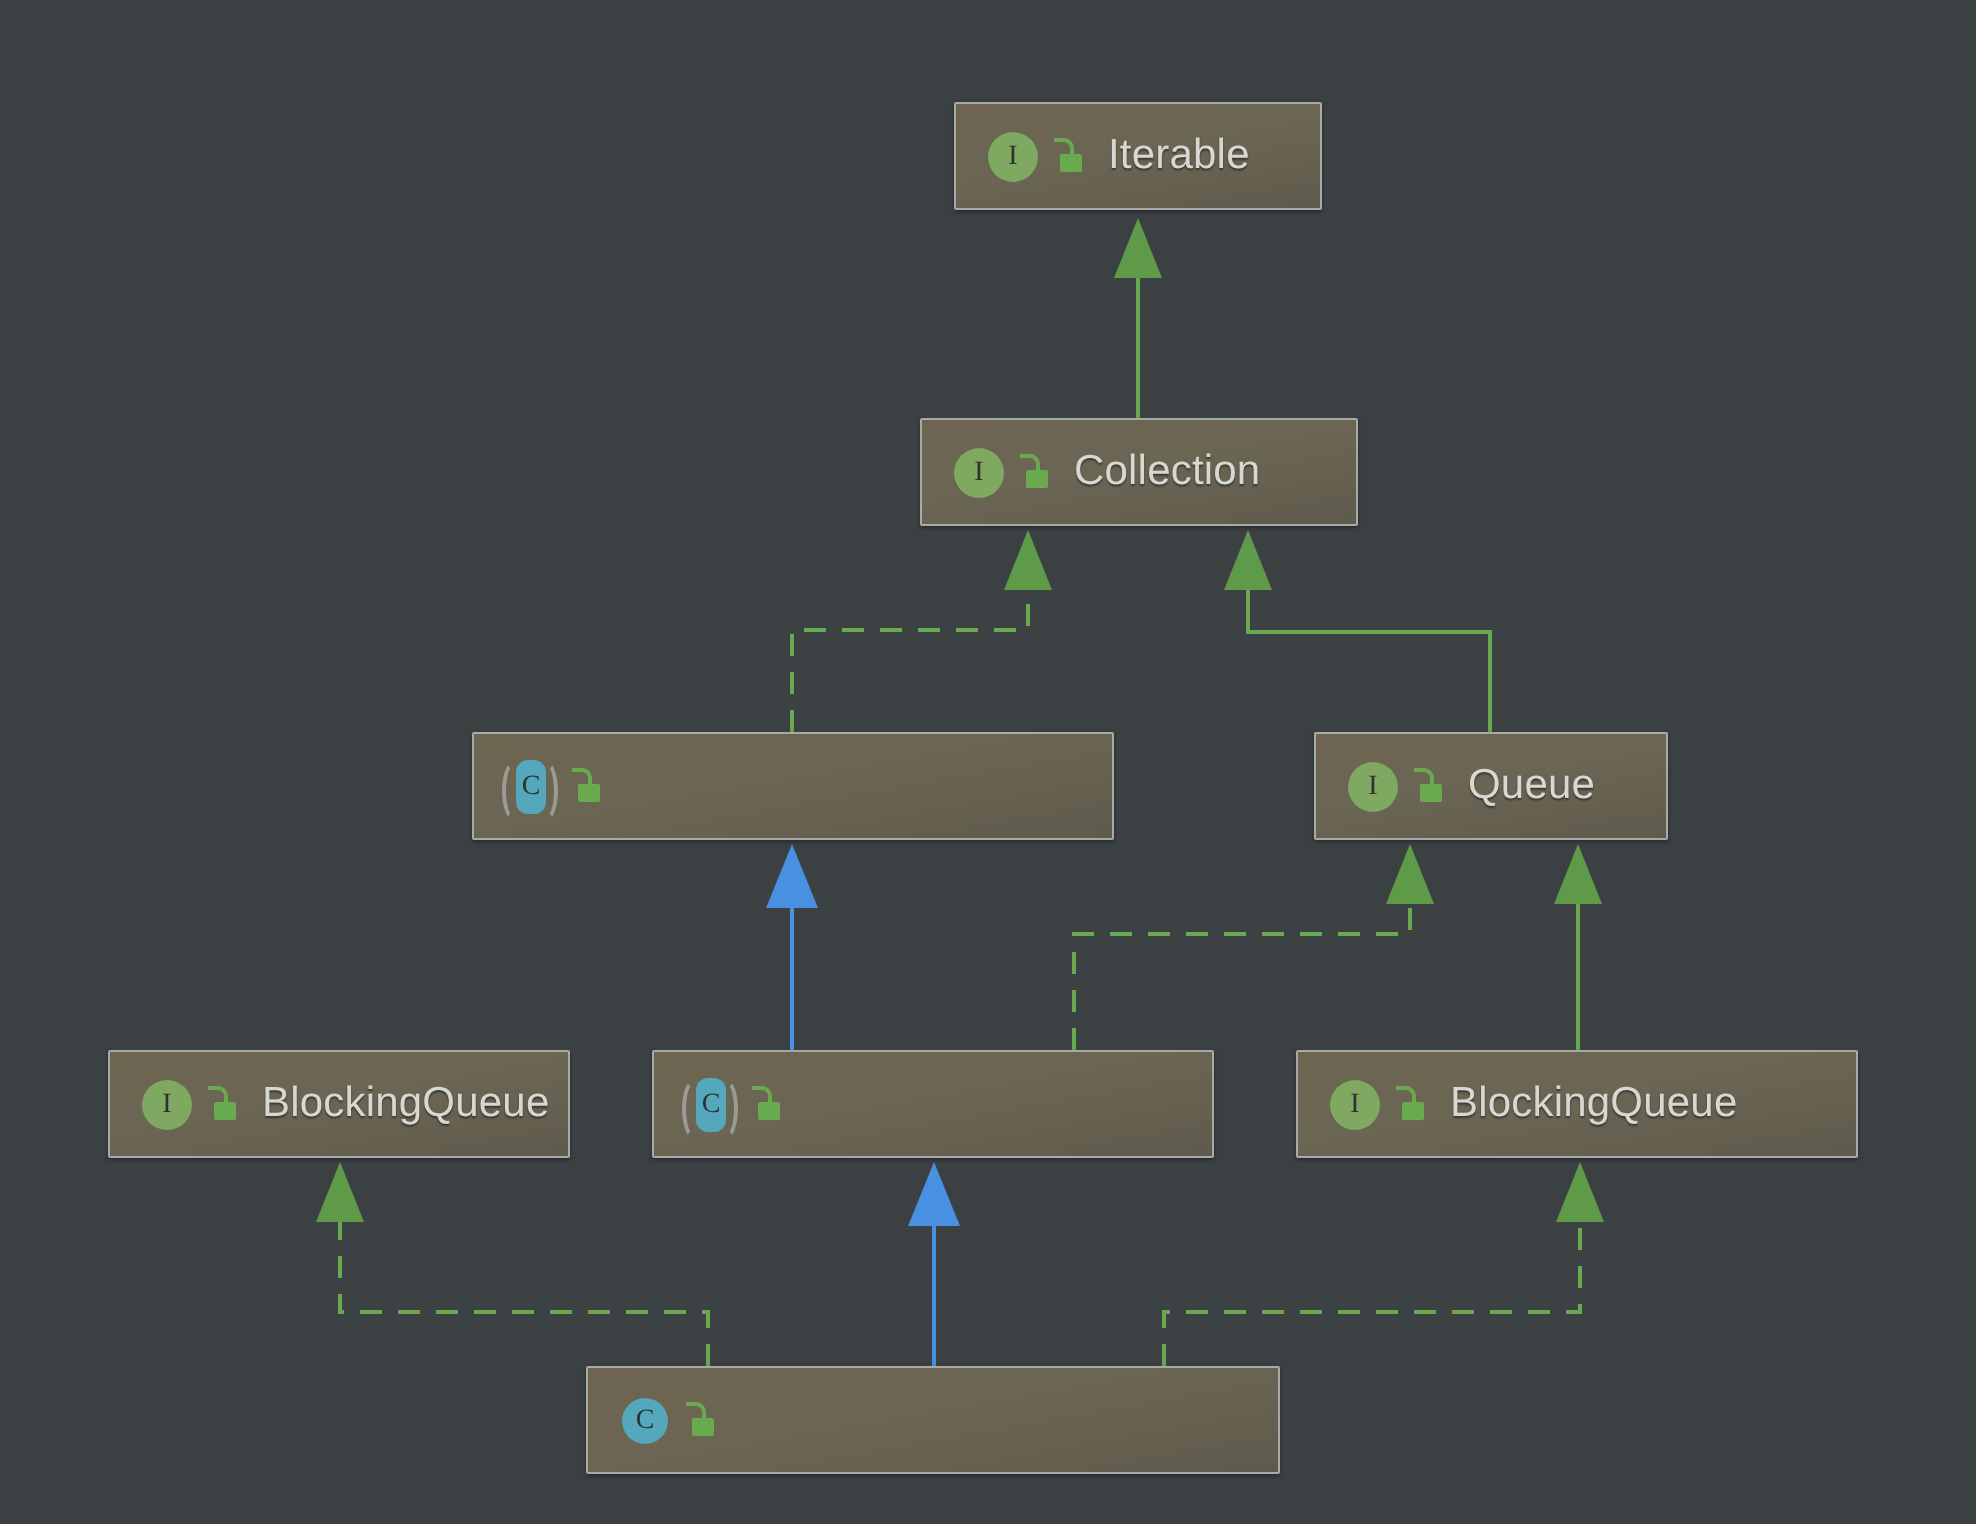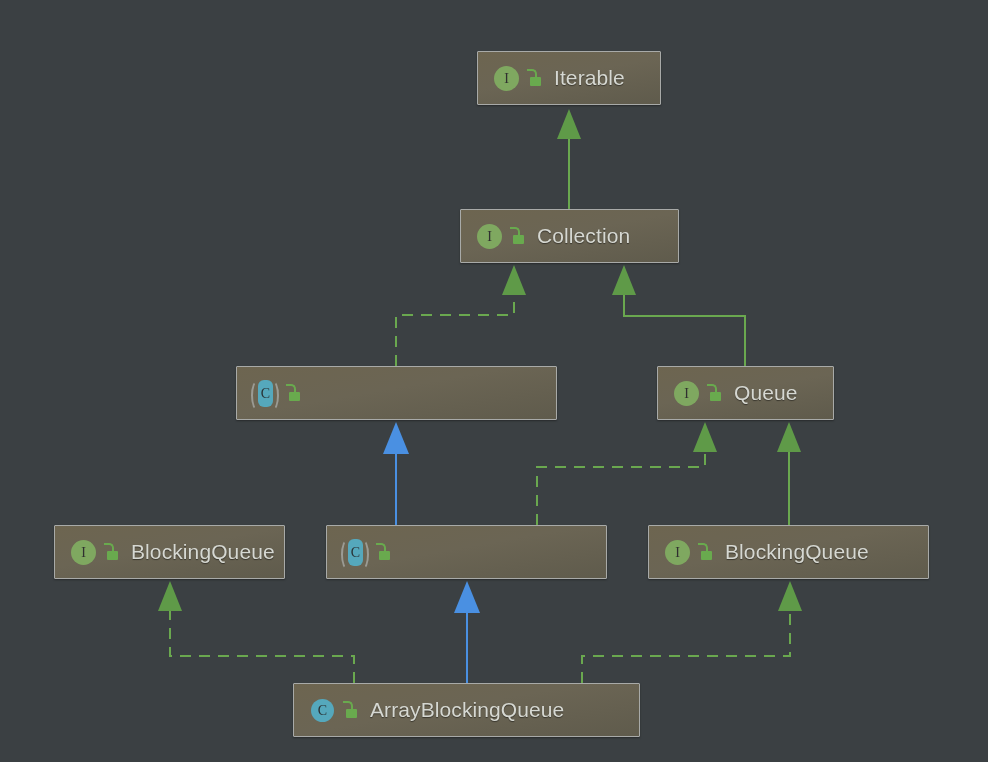--- a/index.html
+++ b/index.html
@@ -286,16 +286,15 @@
 
   <div class="uml-node" style="left:293px; top:683px; width:347px;">
     <span class="node-icon icon-class">
       <span class="disc"></span>
         <span class="glyph">C</span>
     </span>
     <span class="lock-icon">
       <span class="shackle"></span>
         <span class="body"></span>
     </span>
-    <span class="node-label">ArrayBlockingQueue</span>
   </div>
 
 </div>
 
 </body></html>

